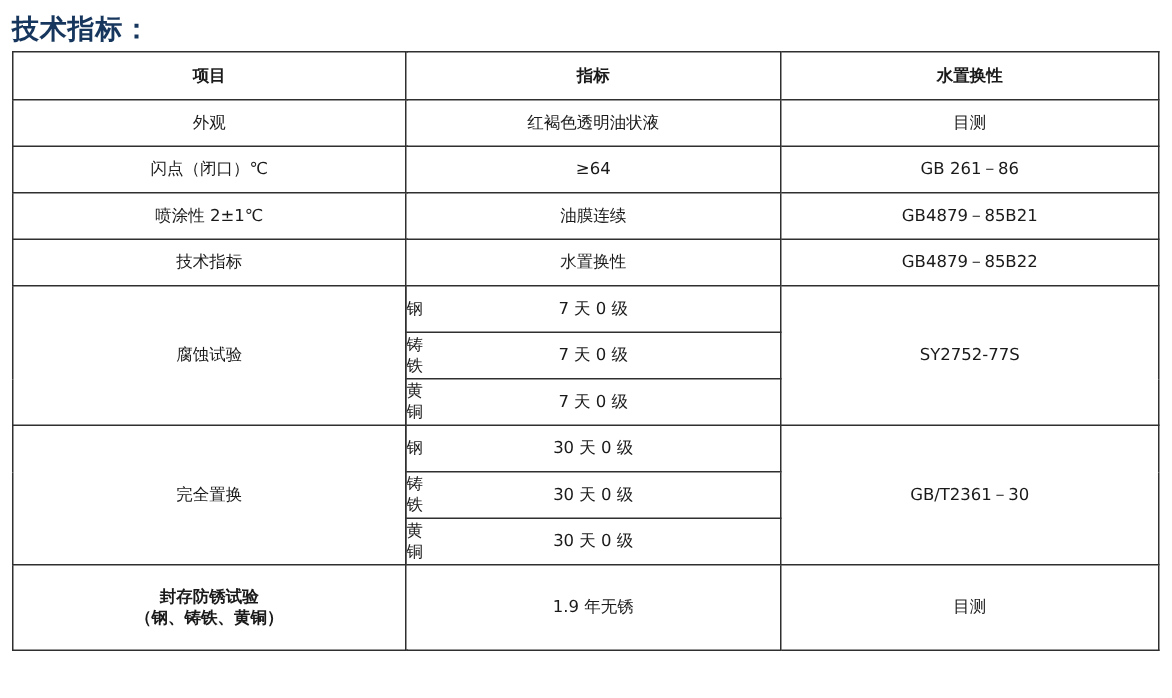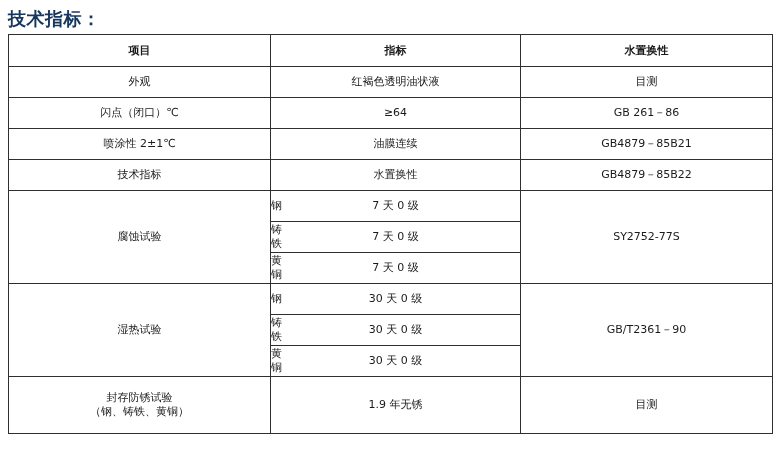--- a/index.html
+++ b/index.html
@@ -123,36 +123,36 @@
       <tr>
         <td>铸铁</td>
         <td>7 天   0 级</td>
       </tr>
       <tr>
         <td>黄铜</td>
         <td>7 天   0 级</td>
       </tr>
 
       <tr>
-        <td rowspan="3" class="cell-group-label">湿热试验</td>
+        <td rowspan="3" class="cell-group-label">完全置换</td>
         <td>钢</td>
         <td>30 天  0 级</td>
-        <td rowspan="3">GB/T2361－90</td>
+        <td rowspan="3">GB/T2361－30</td>
       </tr>
       <tr>
         <td>铸铁</td>
         <td>30 天  0 级</td>
       </tr>
       <tr>
         <td>黄铜</td>
         <td>30 天  0 级</td>
       </tr>
 
       <tr>
-        <td colspan="2" class="two-line" style="height:56px;">
+        <td colspan="2" class="two-line" style="height:56px;font-weight:bold;">
           <span>封存防锈试验</span>
           <span>（钢、铸铁、黄铜）</span>
         </td>
         <td>1.9 年无锈</td>
         <td>目测</td>
       </tr>
 
     </tbody>
   </table>
 

